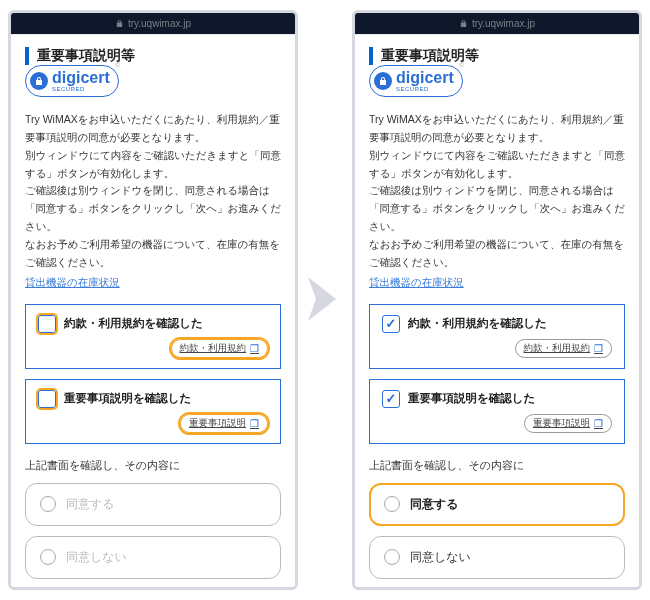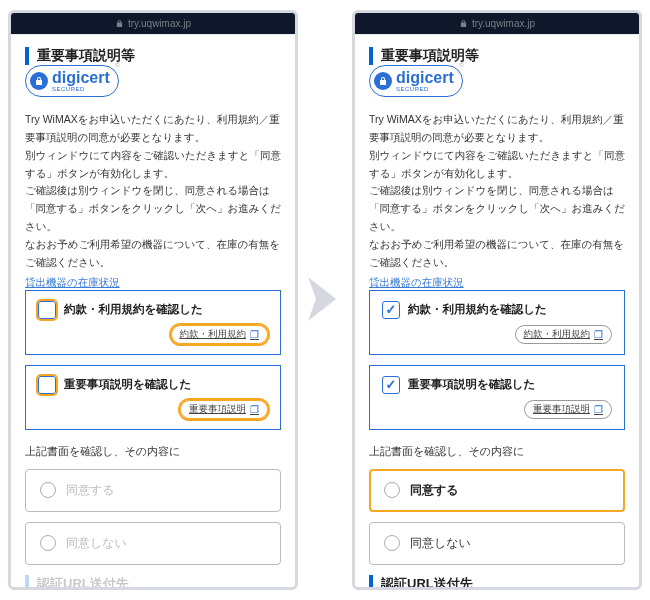--- a/index.html
+++ b/index.html
@@ -9,33 +9,33 @@
   .urlbar { height: 22px; background: #0f172a; display: flex; align-items: center; justify-content: center; font-size: 10px; color: #7a7f87; gap: 4px; border-bottom: 1px solid #eee; }
   .content { flex: 1; overflow: hidden; padding: 12px 14px; }
   .header-row { display: flex; justify-content: center; align-items: flex-start; margin-bottom: 14px; flex-direction: column; }
   .title { border-left: 4px solid #0066cc; padding-left: 8px; font-size: 14px; font-weight: 700; color: #222; }
   .seal { border: 1.5px solid #2a6fd6; border-radius: 18px; padding: 4px 8px 4px 4px; display: flex; align-items: center; gap: 4px; background: #fff; position: relative; }
   .seal .lock { width: 18px; height: 18px; border-radius: 50%; background: #2a6fd6; display: flex; align-items: center; justify-content: center; }
   .seal .brand { font-size: 16px; font-weight: 700; color: #2a6fd6; line-height: 1; }
   .seal .sub { font-size: 6px; color: #2a6fd6; letter-spacing: 0.5px; display: block; }
   .seal .copy { position: absolute; top: -4px; right: -2px; font-size: 6px; color: #999; }
   .body-text { font-size: 10.5px; line-height: 1.7; color: #333; margin-bottom: 4px; }
-  .link { color: #3b7dd8; text-decoration: underline; font-size: 10.5px; display: inline-block; }
+  .link { color: #3b7dd8; text-decoration: underline; font-size: 10.5px; display: inline-block; margin-bottom: 14px; }
   .check-card { border: 1.5px solid #2a6fd6; border-radius: 0; padding: 10px 12px; margin-bottom: 10px; }
   .check-row { display: flex; align-items: center; gap: 8px; margin-bottom: 6px; }
   .cbox { width: 18px; height: 18px; border: 1.5px solid #2a6fd6; border-radius: 3px; display: flex; align-items: center; justify-content: center; cursor: pointer; background: #fff; }
   .cbox.hl { outline: 2px solid #f5a623; outline-offset: 0; }
   .cbox.checked::after { content: "✓"; color: #2a6fd6; font-size: 13px; font-weight: 700; }
   .check-label { font-size: 11.5px; font-weight: 700; color: #222; }
   .pill-row { display: flex; justify-content: flex-end; }
   .pill { border: 1px solid #999; border-radius: 12px; padding: 2px 8px; font-size: 9.5px; color: #444; display: flex; align-items: center; gap: 4px; cursor: pointer; text-decoration: underline; }
   .pill.hl { outline: 2px solid #f5a623; outline-offset: 0; border-color: #f5a623; }
   .ext-icon { color: #2a6fd6; font-size: 10px; }
   .confirm-text { font-size: 11px; color: #333; margin: 14px 0 10px; }
-  .radio-card { border: 1px solid #bbb; border-radius: 4px; padding: 12px 14px; margin-bottom: 10px; display: flex; align-items: center; gap: 10px; cursor: pointer; }
+  .radio-card { border: 1px solid #bbb; border-radius: 12px; padding: 12px 14px; margin-bottom: 10px; display: flex; align-items: center; gap: 10px; cursor: pointer; }
   .radio-card.disabled .radio-label { color: #bbb; }
   .radio-card.hl { border: 2px solid #f5a623; padding: 11px 13px; }
   .radio-card.hl .radio-label { font-weight: 700; color: #222; }
   .radio { width: 16px; height: 16px; border: 1.5px solid #aaa; border-radius: 50%; }
   .radio-label { font-size: 12px; }
   .section-title { border-left: 4px solid #0066cc; padding-left: 8px; font-size: 13px; font-weight: 700; color: #222; margin-top: 8px; }
   .arrow-mid { position: absolute; left: 50%; top: 50%; transform: translate(-50%, -50%); }
   .cut-left { white-space: nowrap; overflow: hidden; }
 </style>
 </head>

